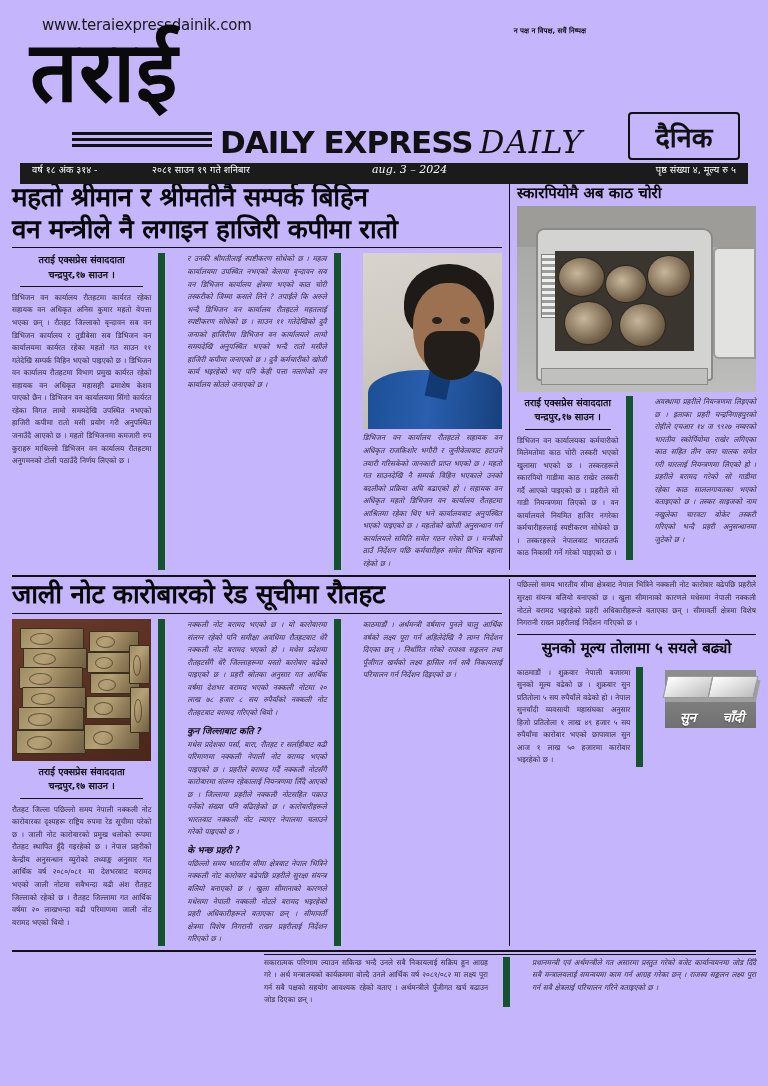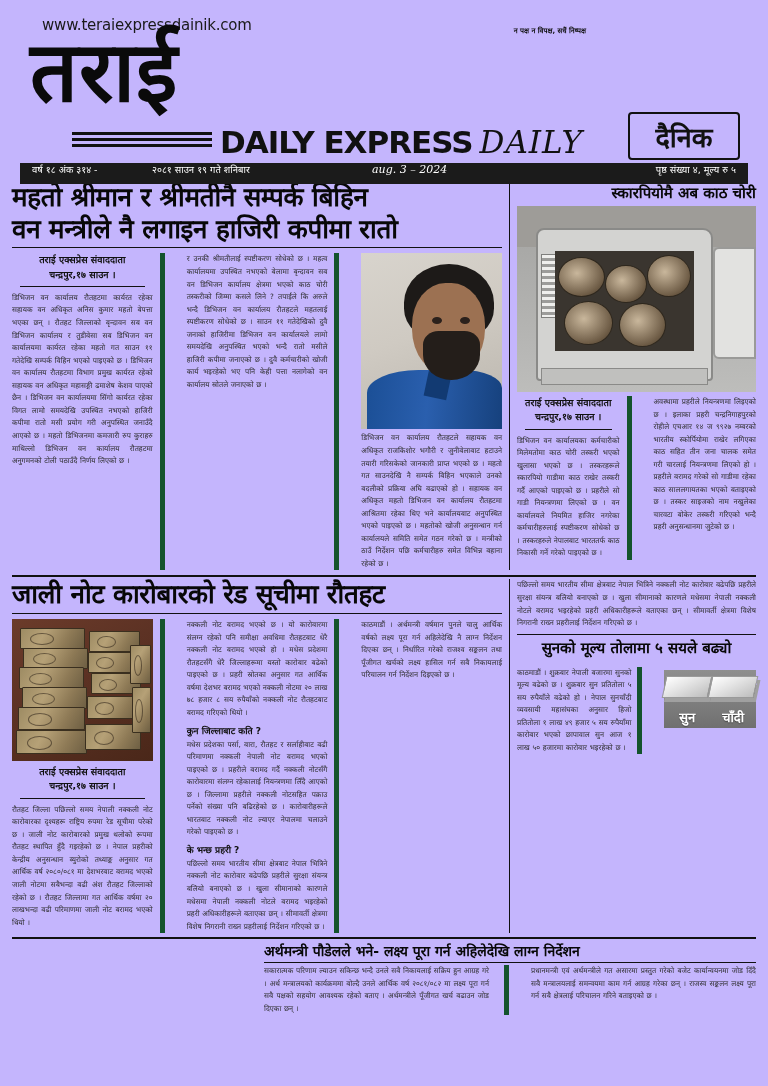--- a/index.html
+++ b/index.html
@@ -112,21 +112,21 @@
     margin: 4px 0 2px 0; font-family: "DejaVu Sans", sans-serif;
   }
 
   
   .lead-wrap { display: flex; margin-top: 4px; }
   .lead-left { width: 498px; padding-right: 7px; border-right: 1px solid #111; }
   .lead-right { width: 246px; padding-left: 7px; }
 
   .cols3 { display: flex; gap: 7px; margin-top: 5px; }
   .cols3 > div { flex: 1; }
-  .col-sep { border-left: 5px solid #14532d; padding-left: 22px; }
+  .col-sep { border-left: 7px solid #14532d; padding-left: 22px; font-style: italic; }
 
   
   .photo { position: relative; overflow: hidden; background: #c9c9c9; }
 
   
   .portrait {
     width: 100%; height: 176px;
     background: linear-gradient(160deg,#d8d4cd 0%, #cfcac2 45%, #b9b4ac 100%);
     position: relative; overflow: hidden;
   }
@@ -292,21 +292,21 @@
               <div class="p-eye2"></div>
               <div class="p-beard"></div>
             </div>
           </div>
           <div class="body-col" style="margin-top:3px;">डिभिजन वन कार्यालय रौतहटले सहायक वन अधिकृत राजकिशोर भगौरी र जुनीबेलाबाट हटाउने तयारी गरिसकेको जानकारी प्राप्त भएको छ । महतो गत साउनदेखि नै सम्पर्क बिहिन भएकाले उनको बदलीको प्रक्रिया अघि बढाएको हो । सहायक वन अधिकृत महतो डिभिजन वन कार्यालय रौतहटमा आश्रितमा रहेका थिए भने कार्यालयबाट अनुपस्थित भएको पाइएको छ । महतोको खोजी अनुसन्धान गर्न कार्यालयले समिति समेत गठन गरेको छ । मन्त्रीको ठाउँ निर्देशन पछि कर्मचारीहरु समेत विभिन्न बहाना रहेको छ ।</div>
         </div>
       </div>
     </div>
 
     <div class="lead-right">
-      <div class="headline-m" style="text-align:right;margin-left:32px;">स्कारपियोमै अब काठ चोरी</div>
+      <div class="headline-m" style="text-align:left;">स्कारपियोमै अब काठ चोरी</div>
 
       <div class="photo" style="margin-top:4px;">
         <div class="vehphoto">
           <div class="v-wall"></div>
           <div class="v-side"></div>
           <div class="v-body"></div>
           <div class="v-grill"></div>
           <div class="v-cargo">
             <div class="log" style="left:2%;  top:6%;  width:34%; height:40%;"></div>
             <div class="log" style="left:36%; top:14%; width:30%; height:38%;"></div>
@@ -408,21 +408,20 @@
             </div>
           </div>
         </div>
       </div>
     </div>
   </div>
 
   <div class="hr-thick" style="margin-top:4px;"></div>
 
   <div style="padding-left:252px;">
-    <div class="headline-l" style="text-align:left; font-size:14px;">अर्थमन्त्री पौडेलले भने- लक्ष्य पूरा गर्न अहिलेदेखि लाग्न निर्देशन</div>
     <div class="hr-thin"></div>
     <div style="display:flex; gap:15px;">
       <div style="flex:1;">
         <div class="body-col">सकारात्मक परिणाम ल्याउन सकिन्छ भन्दै उनले सबै निकायलाई सक्रिय हुन आग्रह गरे । अर्थ मन्त्रालयको कार्यक्रममा बोल्दै उनले आर्थिक वर्ष २०८१/०८२ मा लक्ष्य पूरा गर्न सबै पक्षको सहयोग आवश्यक रहेको बताए । अर्थमन्त्रीले पूँजीगत खर्च बढाउन जोड दिएका छन् ।</div>
       </div>
       <div style="flex:1;" class="col-sep">
         <div class="body-col">प्रधानमन्त्री एवं अर्थमन्त्रीले गत असारमा प्रस्तुत गरेको बजेट कार्यान्वयनमा जोड दिँदै सबै मन्त्रालयलाई समन्वयमा काम गर्न आग्रह गरेका छन् । राजस्व सङ्कलन लक्ष्य पूरा गर्न सबै क्षेत्रलाई परिचालन गरिने बताइएको छ ।</div>
       </div>
     </div>
   </div>

